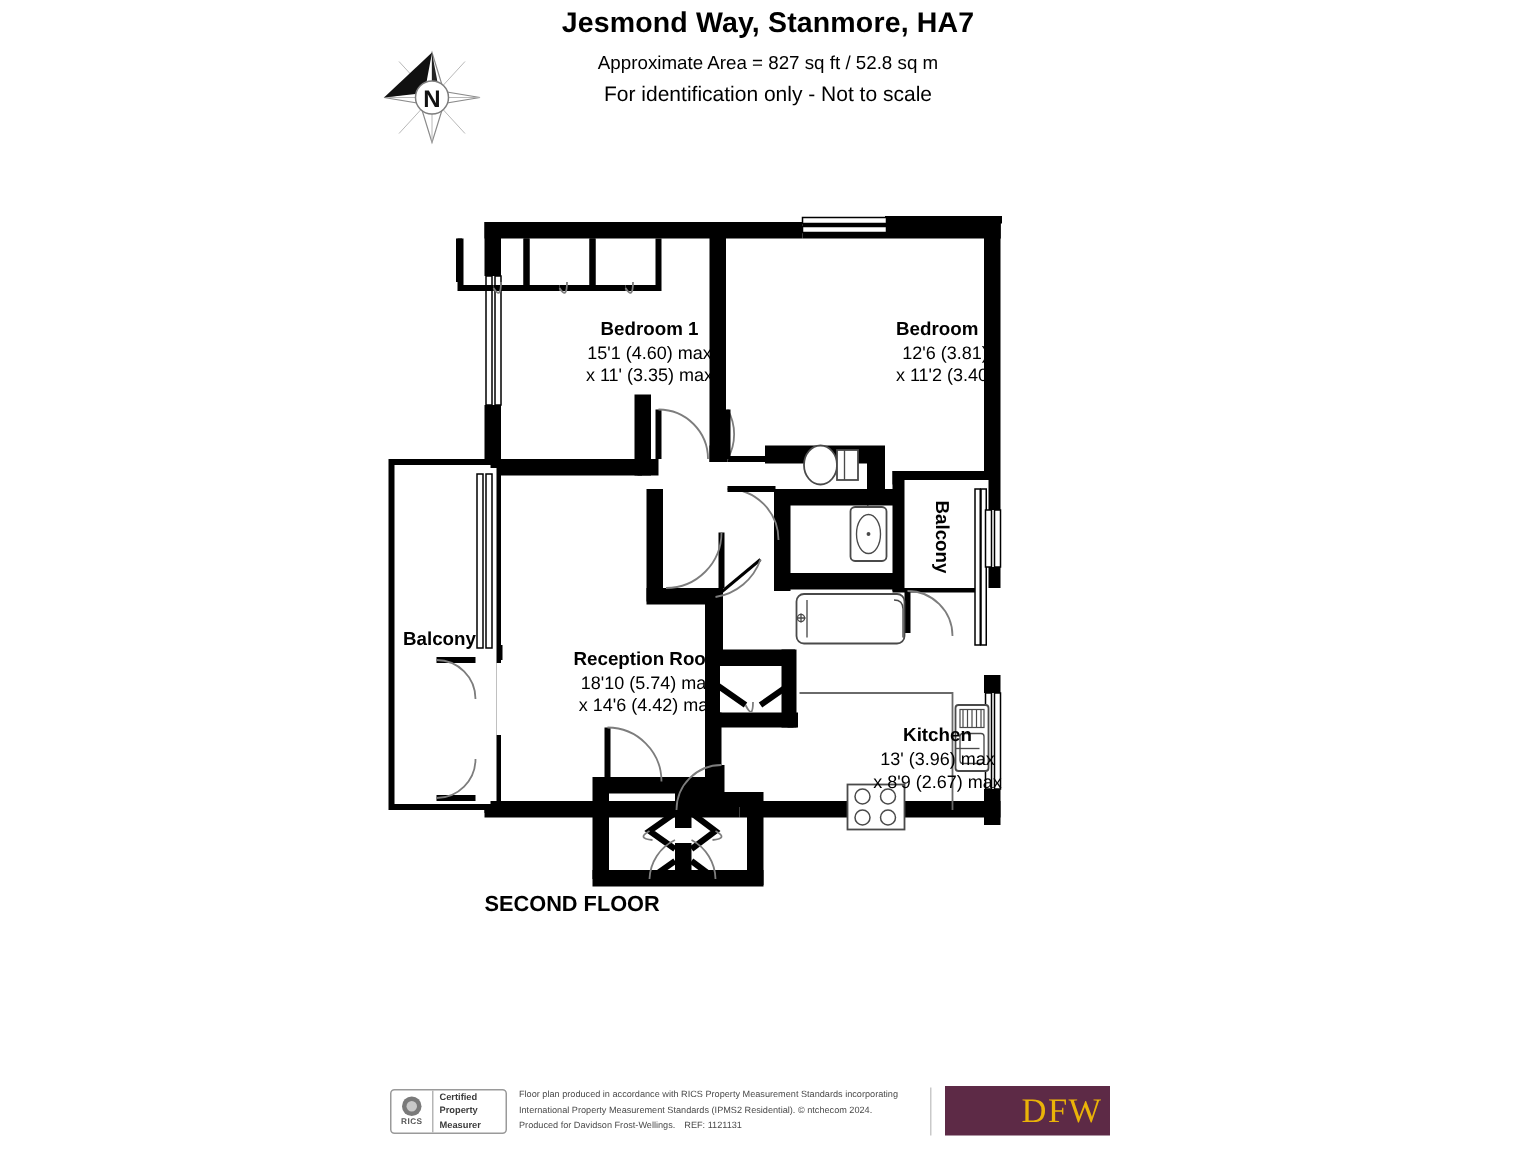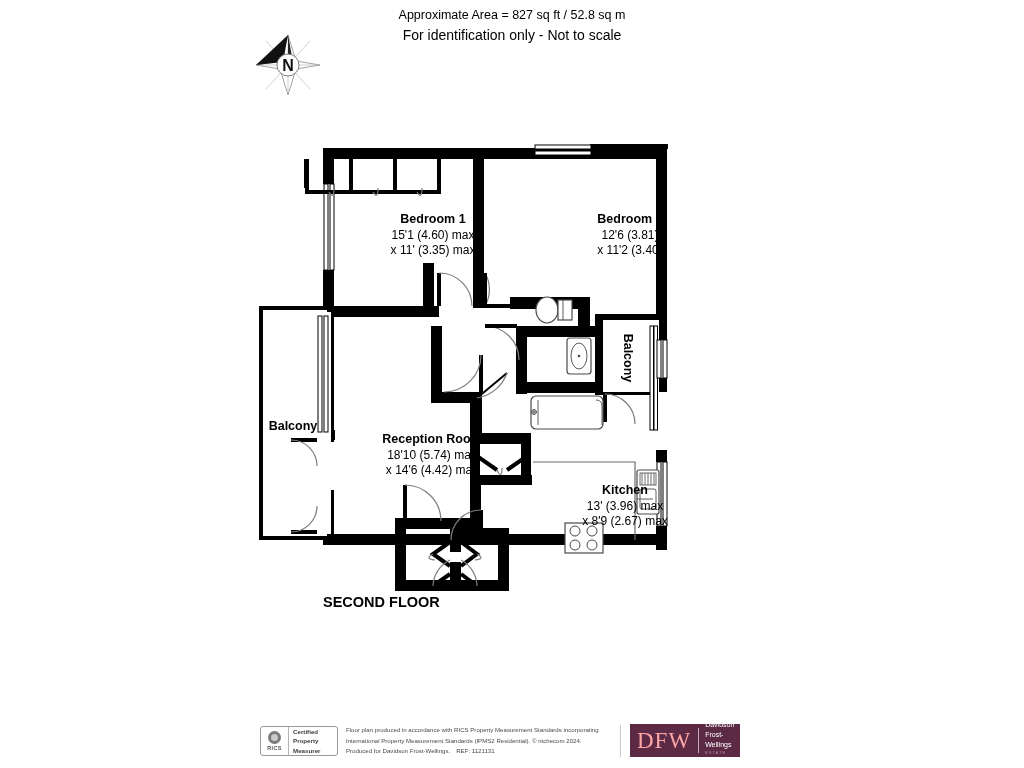--- a/index.html
+++ b/index.html
@@ -139,25 +139,26 @@
     width: 110px;
     height: 33px;
     background: #5d2a46;
     display: flex;
     align-items: center;
     overflow: hidden;
   }
   #dfw-letters {
     font-family: "Liberation Serif", serif;
     font-size: 23px;
-    color: #fca5a5;
+    color: #eab308;
     letter-spacing: 1px;
     padding-left: 7px;
     line-height: 1;
     flex: none;
+    margin-left: 44px;
   }
   #dfw-divider {
     width: 1px;
     height: 25px;
     background: #c6a9bb;
     margin: 0 6px 0 7px;
     flex: none;
   }
   #dfw-sub {
     color: #b98fa8;
@@ -165,20 +166,21 @@
     letter-spacing: 1px;
     line-height: 1.4;
   }
 
   .sr { position:absolute; width:1px; height:1px; overflow:hidden; clip:rect(0 0 0 0); }
 </style>
 </head>
 <body>
 
 <div id="header">
+  <div id="title">Jesmond Way, Stanmore, HA7</div>
   <div id="subtitle">Approximate Area = 827 sq ft / 52.8 sq m</div>
   <div id="disclaimer">For identification only - Not to scale</div>
 </div>
 
 <div id="compass">
   <svg width="72" height="68" viewBox="0 0 72 68">
 
     <path d="M36 4 L44 30 L68 34 L44 38 L36 64 L28 38 L4 34 L28 30 Z" fill="#ffffff" stroke="#8b8b8b" stroke-width="0.8"></path>
 
     <path d="M36 4 L36 64 M4 34 L68 34 M14 10 L58 58 M58 10 L14 58" stroke="#b0b0b0" stroke-width="0.6" fill="none"></path>

